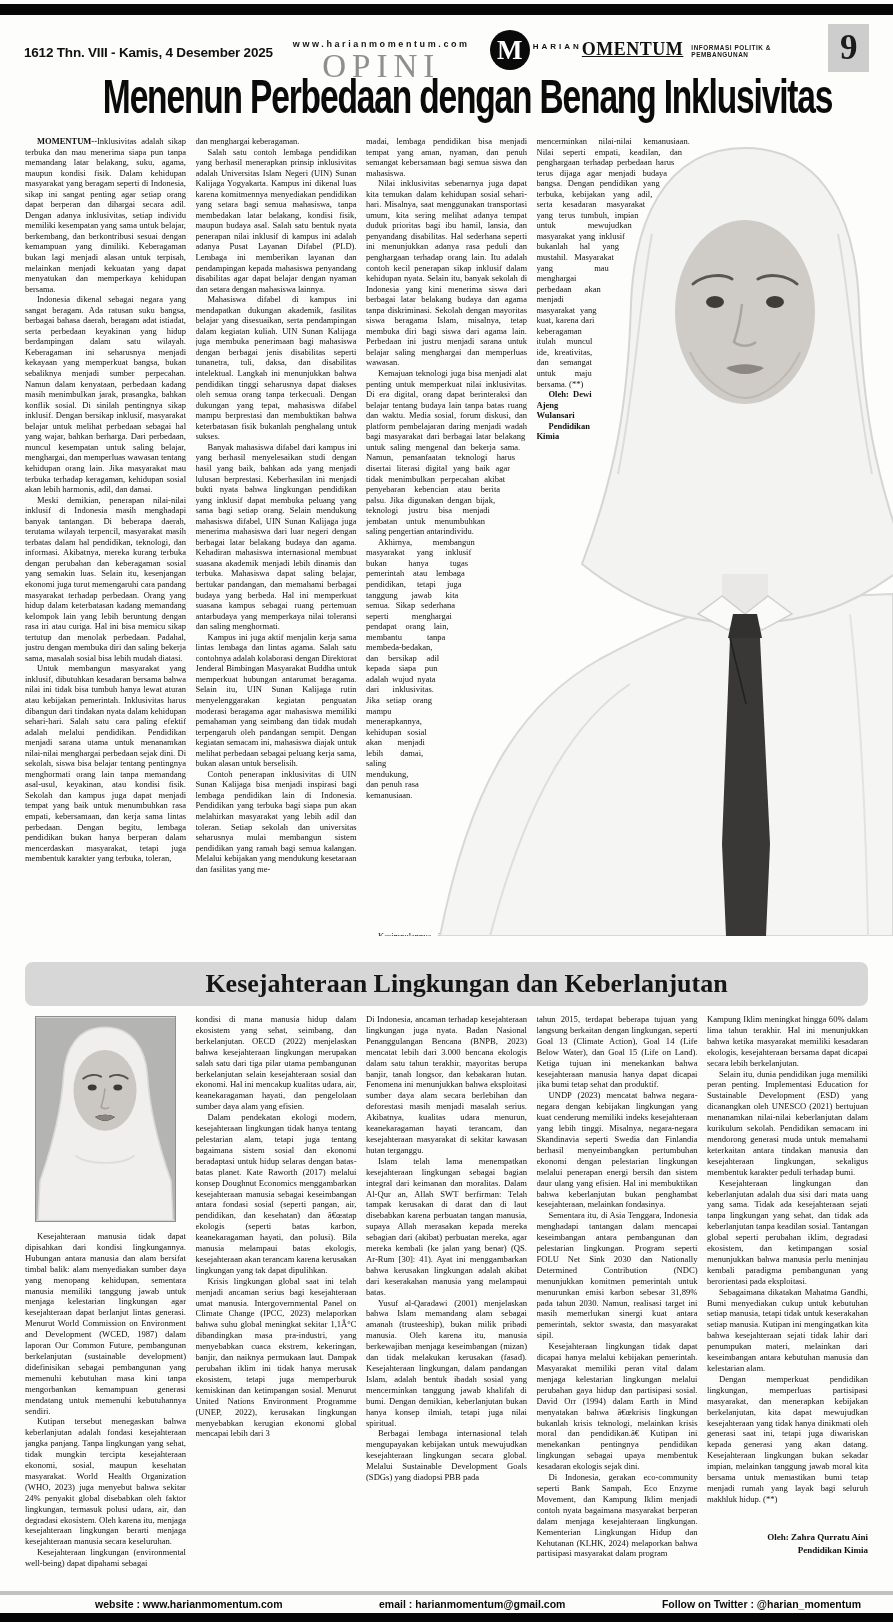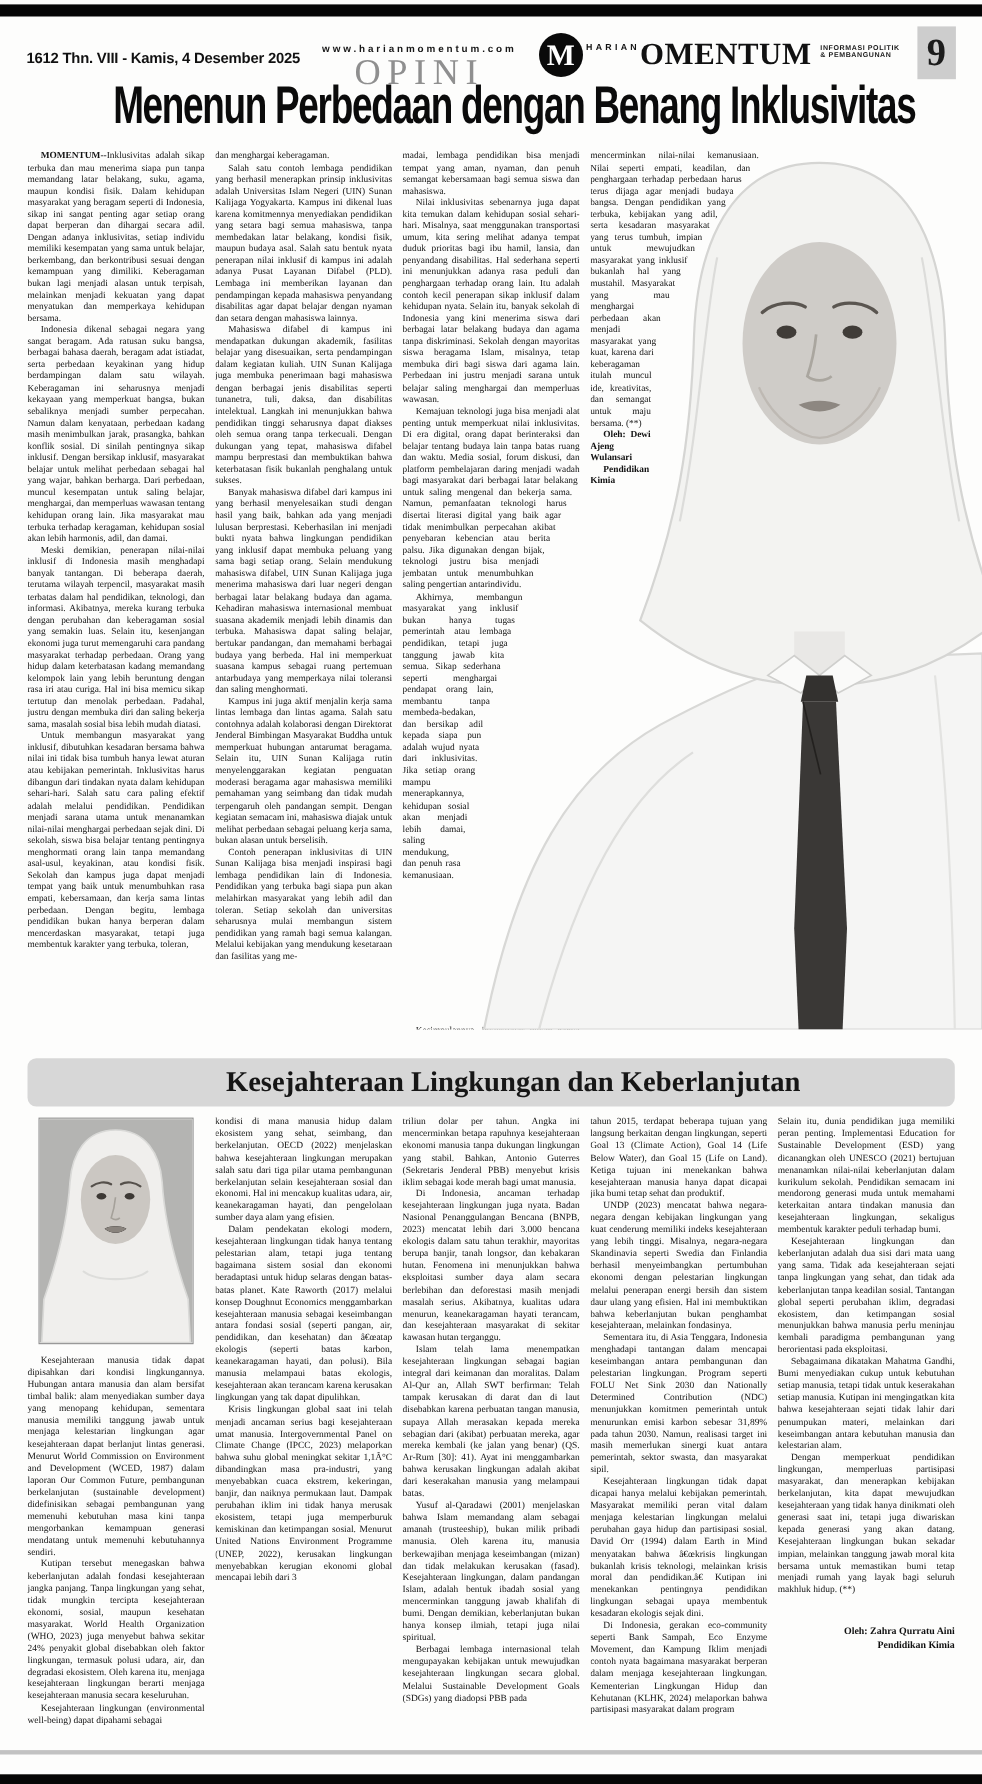--- a/index.html
+++ b/index.html
@@ -18,21 +18,21 @@
   .site-url { font-family:"Liberation Sans", sans-serif; font-weight:bold; font-size:9px;
               letter-spacing:2.6px; color:#161616; }
   .opini { font-size:33px; letter-spacing:6px; color:#8f8f8f; line-height:1.05; font-weight:normal; }
   .logo { display:flex; align-items:center; margin-top:10px; }
   .monogram { width:40px; height:40px; border-radius:50%; background:#0a0a0a; color:#fff;
               font-size:27px; font-weight:bold; display:flex; align-items:center;
               justify-content:center; flex:0 0 40px; z-index:2; }
   .logo-text { display:flex; flex-direction:row; margin-left:-5px; }
   .logo-kicker { font-family:"Liberation Sans", sans-serif; font-weight:bold; font-size:8px;
                  letter-spacing:3px; margin-left:8px; }
-  .logo-name { font-size:28px; font-weight:bold; line-height:0.85; letter-spacing:0.5px; }
+  .logo-name { font-size:18px; font-weight:bold; line-height:0.85; letter-spacing:0.5px;text-decoration:underline; }
   .logo-tagline { font-family:"Liberation Sans", sans-serif; font-weight:bold; font-size:6.4px;
                   letter-spacing:0.55px; margin-top:2px; margin-left:8px; color:#1a1a1a; }
   .pagenum { width:42px; height:48px; background:#cdcdcd; display:flex; align-items:center;
              justify-content:center; font-size:35px; font-weight:bold; color:#1c1c1c;
              margin-left:10px; margin-top:6px; }
 
   
   .headline { position:absolute; top:72px; left:0; width:100%; text-align:center; }
   .headline-inner { display:inline-block; font-family:"Liberation Sans", sans-serif;
                     font-weight:bold; font-size:43px; letter-spacing:-1.5px; color:#0b0b0b;
@@ -211,50 +211,55 @@
       <div class="col">
         <div class="cont">
             <p class="para">kondisi di mana manusia hidup dalam ekosistem yang sehat, seimbang, dan berkelanjutan. OECD (2022) menjelaskan bahwa kesejahteraan lingkungan merupakan salah satu dari tiga pilar utama pembangunan berkelanjutan selain kesejahteraan sosial dan ekonomi. Hal ini mencakup kualitas udara, air, keanekaragaman hayati, dan pengelolaan sumber daya alam yang efisien.</p>
             <p class="para">Dalam pendekatan ekologi modern, kesejahteraan lingkungan tidak hanya tentang pelestarian alam, tetapi juga tentang bagaimana sistem sosial dan ekonomi beradaptasi untuk hidup selaras dengan batas-batas planet. Kate Raworth (2017) melalui konsep Doughnut Economics menggambarkan kesejahteraan manusia sebagai keseimbangan antara fondasi sosial (seperti pangan, air, pendidikan, dan kesehatan) dan â€œatap ekologis (seperti batas karbon, keanekaragaman hayati, dan polusi). Bila manusia melampaui batas ekologis, kesejahteraan akan terancam karena kerusakan lingkungan yang tak dapat dipulihkan.</p>
             <p class="para">Krisis lingkungan global saat ini telah menjadi ancaman serius bagi kesejahteraan umat manusia. Intergovernmental Panel on Climate Change (IPCC, 2023) melaporkan bahwa suhu global meningkat sekitar 1,1Â°C dibandingkan masa pra-industri, yang menyebabkan cuaca ekstrem, kekeringan, banjir, dan naiknya permukaan laut. Dampak perubahan iklim ini tidak hanya merusak ekosistem, tetapi juga memperburuk kemiskinan dan ketimpangan sosial. Menurut United Nations Environment Programme (UNEP, 2022), kerusakan lingkungan menyebabkan kerugian ekonomi global mencapai lebih dari 3</p>
           </div>
       </div>
 
       <div class="col">
         <div class="cont">
-            <p class="para">triliun dolar per tahun. Angka ini mencerminkan betapa rapuhnya kesejahteraan ekonomi manusia tanpa dukungan lingkungan yang stabil. Bahkan, Antonio Guterres (Sekretaris Jenderal PBB) menyebut krisis iklim sebagai kode merah bagi umat manusia.</p>
             <p class="para">Di Indonesia, ancaman terhadap kesejahteraan lingkungan juga nyata. Badan Nasional Penanggulangan Bencana (BNPB, 2023) mencatat lebih dari 3.000 bencana ekologis dalam satu tahun terakhir, mayoritas berupa banjir, tanah longsor, dan kebakaran hutan. Fenomena ini menunjukkan bahwa eksploitasi sumber daya alam secara berlebihan dan deforestasi masih menjadi masalah serius. Akibatnya, kualitas udara menurun, keanekaragaman hayati terancam, dan kesejahteraan masyarakat di sekitar kawasan hutan terganggu.</p>
             <p class="para">Islam telah lama menempatkan kesejahteraan lingkungan sebagai bagian integral dari keimanan dan moralitas. Dalam Al-Qur an, Allah SWT berfirman: Telah tampak kerusakan di darat dan di laut disebabkan karena perbuatan tangan manusia, supaya Allah merasakan kepada mereka sebagian dari (akibat) perbuatan mereka, agar mereka kembali (ke jalan yang benar) (QS. Ar-Rum [30]: 41). Ayat ini menggambarkan bahwa kerusakan lingkungan adalah akibat dari keserakahan manusia yang melampaui batas.</p>
             <p class="para">Yusuf al-Qaradawi (2001) menjelaskan bahwa Islam memandang alam sebagai amanah (trusteeship), bukan milik pribadi manusia. Oleh karena itu, manusia berkewajiban menjaga keseimbangan (mizan) dan tidak melakukan kerusakan (fasad). Kesejahteraan lingkungan, dalam pandangan Islam, adalah bentuk ibadah sosial yang mencerminkan tanggung jawab khalifah di bumi. Dengan demikian, keberlanjutan bukan hanya konsep ilmiah, tetapi juga nilai spiritual.</p>
             <p class="para">Berbagai lembaga internasional telah mengupayakan kebijakan untuk mewujudkan kesejahteraan lingkungan secara global. Melalui Sustainable Development Goals (SDGs) yang diadopsi PBB pada</p>
           </div>
       </div>
 
       <div class="col">
         <div class="cont">
             <p class="para">tahun 2015, terdapat beberapa tujuan yang langsung berkaitan dengan lingkungan, seperti Goal 13 (Climate Action), Goal 14 (Life Below Water), dan Goal 15 (Life on Land). Ketiga tujuan ini menekankan bahwa kesejahteraan manusia hanya dapat dicapai jika bumi tetap sehat dan produktif.</p>
             <p class="para">UNDP (2023) mencatat bahwa negara-negara dengan kebijakan lingkungan yang kuat cenderung memiliki indeks kesejahteraan yang lebih tinggi. Misalnya, negara-negara Skandinavia seperti Swedia dan Finlandia berhasil menyeimbangkan pertumbuhan ekonomi dengan pelestarian lingkungan melalui penerapan energi bersih dan sistem daur ulang yang efisien. Hal ini membuktikan bahwa keberlanjutan bukan penghambat kesejahteraan, melainkan fondasinya.</p>
             <p class="para">Sementara itu, di Asia Tenggara, Indonesia menghadapi tantangan dalam mencapai keseimbangan antara pembangunan dan pelestarian lingkungan. Program seperti FOLU Net Sink 2030 dan Nationally Determined Contribution (NDC) menunjukkan komitmen pemerintah untuk menurunkan emisi karbon sebesar 31,89% pada tahun 2030. Namun, realisasi target ini masih memerlukan sinergi kuat antara pemerintah, sektor swasta, dan masyarakat sipil.</p>
             <p class="para">Kesejahteraan lingkungan tidak dapat dicapai hanya melalui kebijakan pemerintah. Masyarakat memiliki peran vital dalam menjaga kelestarian lingkungan melalui perubahan gaya hidup dan partisipasi sosial. David Orr (1994) dalam Earth in Mind menyatakan bahwa â€œkrisis lingkungan bukanlah krisis teknologi, melainkan krisis moral dan pendidikan.â€ Kutipan ini menekankan pentingnya pendidikan lingkungan sebagai upaya membentuk kesadaran ekologis sejak dini.</p>
             <p class="para">Di Indonesia, gerakan eco-community seperti Bank Sampah, Eco Enzyme Movement, dan Kampung Iklim menjadi contoh nyata bagaimana masyarakat berperan dalam menjaga kesejahteraan lingkungan. Kementerian Lingkungan Hidup dan Kehutanan (KLHK, 2024) melaporkan bahwa partisipasi masyarakat dalam program</p>
           </div>
       </div>
 
       <div class="col">
         <div class="cont">
+            <p class="para">Kampung Iklim meningkat hingga 60% dalam lima tahun terakhir. Hal ini menunjukkan bahwa ketika masyarakat memiliki kesadaran ekologis, kesejahteraan bersama dapat dicapai secara lebih berkelanjutan.</p>
             <p class="para">Selain itu, dunia pendidikan juga memiliki peran penting. Implementasi Education for Sustainable Development (ESD) yang dicanangkan oleh UNESCO (2021) bertujuan menanamkan nilai-nilai keberlanjutan dalam kurikulum sekolah. Pendidikan semacam ini mendorong generasi muda untuk memahami keterkaitan antara tindakan manusia dan kesejahteraan lingkungan, sekaligus membentuk karakter peduli terhadap bumi.</p>
             <p class="para">Kesejahteraan lingkungan dan keberlanjutan adalah dua sisi dari mata uang yang sama. Tidak ada kesejahteraan sejati tanpa lingkungan yang sehat, dan tidak ada keberlanjutan tanpa keadilan sosial. Tantangan global seperti perubahan iklim, degradasi ekosistem, dan ketimpangan sosial menunjukkan bahwa manusia perlu meninjau kembali paradigma pembangunan yang berorientasi pada eksploitasi.</p>
             <p class="para">Sebagaimana dikatakan Mahatma Gandhi, Bumi menyediakan cukup untuk kebutuhan setiap manusia, tetapi tidak untuk keserakahan setiap manusia. Kutipan ini mengingatkan kita bahwa kesejahteraan sejati tidak lahir dari penumpukan materi, melainkan dari keseimbangan antara kebutuhan manusia dan kelestarian alam.</p>
             <p class="para">Dengan memperkuat pendidikan lingkungan, memperluas partisipasi masyarakat, dan menerapkan kebijakan berkelanjutan, kita dapat mewujudkan kesejahteraan yang tidak hanya dinikmati oleh generasi saat ini, tetapi juga diwariskan kepada generasi yang akan datang. Kesejahteraan lingkungan bukan sekadar impian, melainkan tanggung jawab moral kita bersama untuk memastikan bumi tetap menjadi rumah yang layak bagi seluruh makhluk hidup. (**)</p>
           </div>
         <div class="byline2">
           <div>Oleh: Zahra Qurratu Aini</div>
           <div>Pendidikan Kimia</div>
         </div>
       </div>
 
     </div>
   </div>
 
   <div class="footrule"></div>
+  <div class="footer">
+    <span>website : www.harianmomentum.com</span>
+    <span>email : harianmomentum@gmail.com</span>
+    <span>Follow on Twitter : @harian_momentum</span>
+  </div>
   <div class="botbar"></div>
 
 </div>
 
 </body></html>

